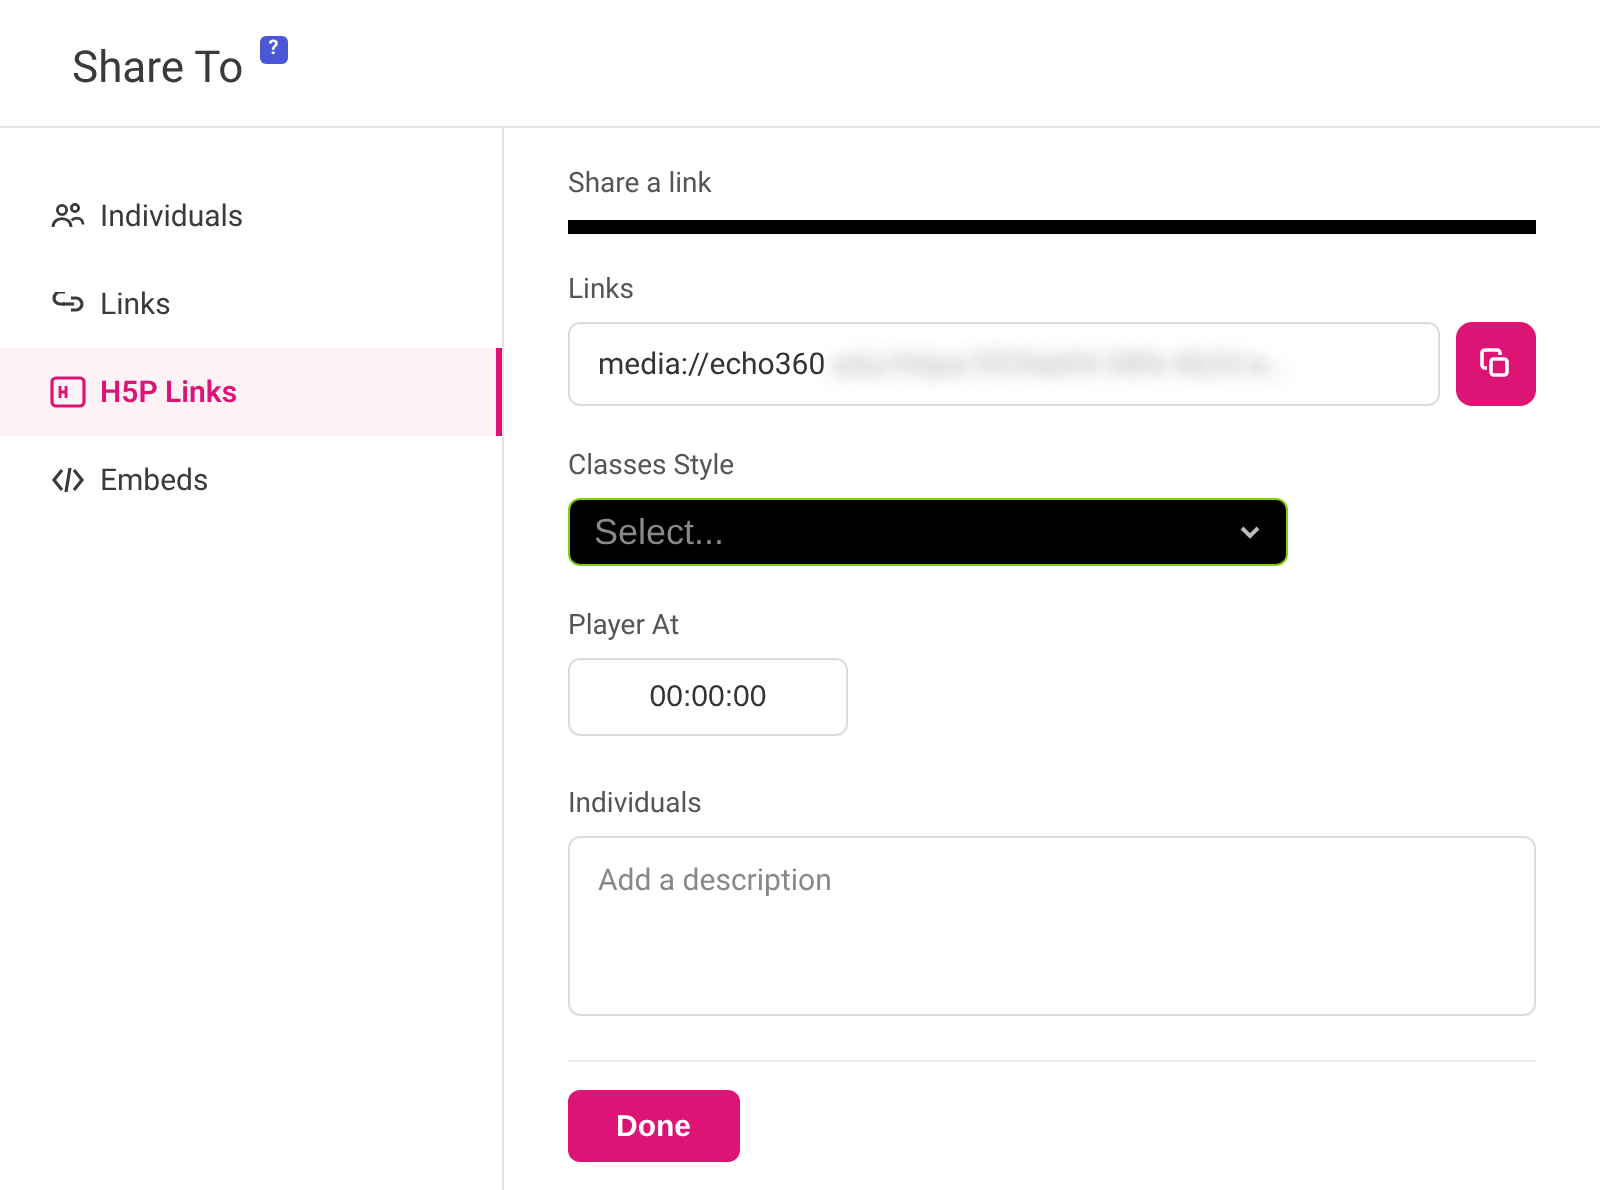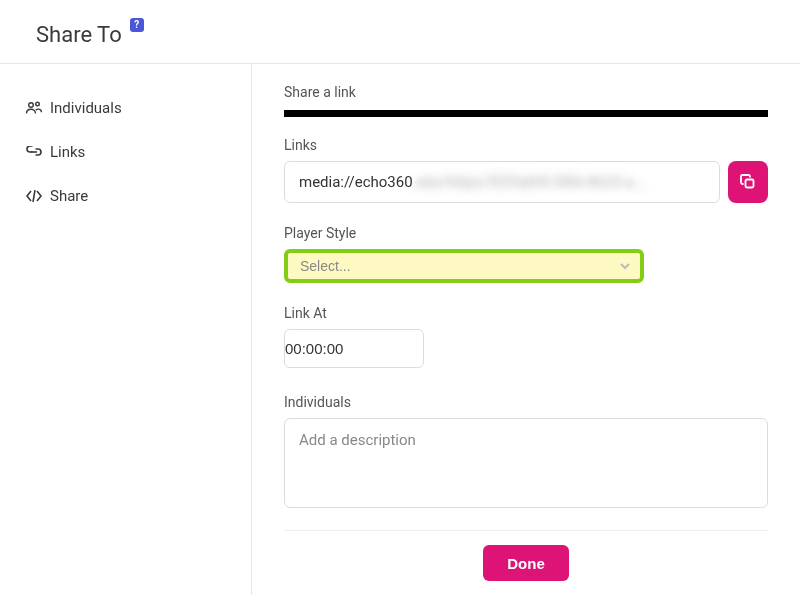--- a/index.html
+++ b/index.html
@@ -136,43 +136,44 @@
     color: #fff;
   }
   .select-wrap {
     position: relative;
     width: 360px;
     margin-bottom: 22px;
   }
   .select {
     width: 100%;
     height: 34px;
-    border: 4px solid #84cc16;
-    border-radius: 6px;
-    background: #fef9c3;
+    border: 1px solid #84cc16;
+    border-radius: 6px;
+    background: #000000;
     padding: 0 12px;
-    font-size: 14px;
+    font-size: 18px;
     color: #888;
     appearance: none;
     -webkit-appearance: none;
     cursor: pointer;
   }
   .select-chevron {
     position: absolute;
     right: 12px;
     top: 50%;
     transform: translateY(-50%);
     pointer-events: none;
     color: #bbb;
   }
   .start-input {
     width: 140px;
     height: 42px;
     border: 1px solid #dcdcdc;
     border-radius: 6px;
+    text-align: center;
     font-size: 15px;
     color: #333;
     margin-bottom: 26px;
   }
   .desc-textarea {
     width: 100%;
     height: 96px;
     border: 1px solid #dcdcdc;
     border-radius: 6px;
     padding: 12px 14px;
@@ -180,21 +181,21 @@
     color: #a16207;
     resize: none;
     font-family: inherit;
   }
   .desc-textarea::placeholder { color: #888; }
   .footer {
     border-top: 1px solid #eee;
     margin-top: 22px;
     padding: 14px 0 14px 0;
     display: flex;
-    justify-content: center;
+    justify-content: flex-start;
   }
   .done-btn {
     background: #dd1376;
     color: #fff;
     border: none;
     border-radius: 6px;
     height: 36px;
     padding: 0 24px;
     font-size: 15px;
     font-weight: 600;
@@ -235,28 +236,37 @@
         <span class="icon">
           <svg width="18" height="12" viewBox="0 0 18 12" fill="none" stroke="currentColor" stroke-width="1.6">
             <path d="M7.5 6H5a3 3 0 0 1 0-6h2.5"></path>
               <path d="M10.5 0H13a3 3 0 0 1 0 6h-2.5" transform="translate(0 3)"></path>
             <path d="M6 6h6"></path>
           </svg>
         </span>
         <span class="label">Links</span>
       </div>
 
+      <div class="sidebar-item active">
+        <span class="icon">
+          <svg width="18" height="16" viewBox="0 0 18 16" fill="none" stroke="currentColor" stroke-width="1.6">
+            <rect x="1" y="1" width="16" height="14" rx="2"></rect>
+            <path d="M5 5v6M5 8h3M8 5v6" stroke-width="1.4"></path>
+          </svg>
+        </span>
+        <span class="label">H5P Links</span>
+      </div>
 
       <div class="sidebar-item">
         <span class="icon">
           <svg width="18" height="12" viewBox="0 0 18 12" fill="none" stroke="currentColor" stroke-width="1.6">
             <path d="M6 1L2 6l4 5M12 1l4 5-4 5M10 0L8 12"></path>
           </svg>
         </span>
-        <span class="label">Share</span>
+        <span class="label">Embeds</span>
       </div>
 
 
     </nav>
 
     <div class="main">
       <div class="section-title">Share a link</div>
 
       <div class="field-label">Links</div>
       <div class="link-row">
@@ -267,33 +277,33 @@
         <button class="copy-btn">
           <span>
             <svg width="18" height="18" viewBox="0 0 18 18" fill="none" stroke="#fff" stroke-width="1.8">
               <rect x="6.5" y="6.5" width="8" height="8" rx="1.5"></rect>
               <path d="M11 4.5V3.5a1.5 1.5 0 0 0-1.5-1.5h-6A1.5 1.5 0 0 0 2 3.5v6A1.5 1.5 0 0 0 3.5 11h1"></path>
             </svg>
           </span>
         </button>
       </div>
 
-      <div class="field-label">Player Style</div>
+      <div class="field-label">Classes Style</div>
       <div class="select-wrap">
         <select class="select">
           <option>Select...</option>
         </select>
         <span class="select-chevron">
           <svg width="14" height="14" viewBox="0 0 14 14" fill="none" stroke="currentColor" stroke-width="2">
               <path d="M3 5l4 4 4-4"></path>
             </svg>
         </span>
       </div>
 
-      <div class="field-label">Link At</div>
+      <div class="field-label">Player At</div>
       <input class="start-input" type="text" value="00:00:00" style="">
 
       <div class="field-label">Individuals</div>
       <textarea class="desc-textarea" placeholder="Add a description" style=""></textarea>
 
       <div class="footer">
         <button class="done-btn">Done</button>
       </div>
     </div>
   </div>

